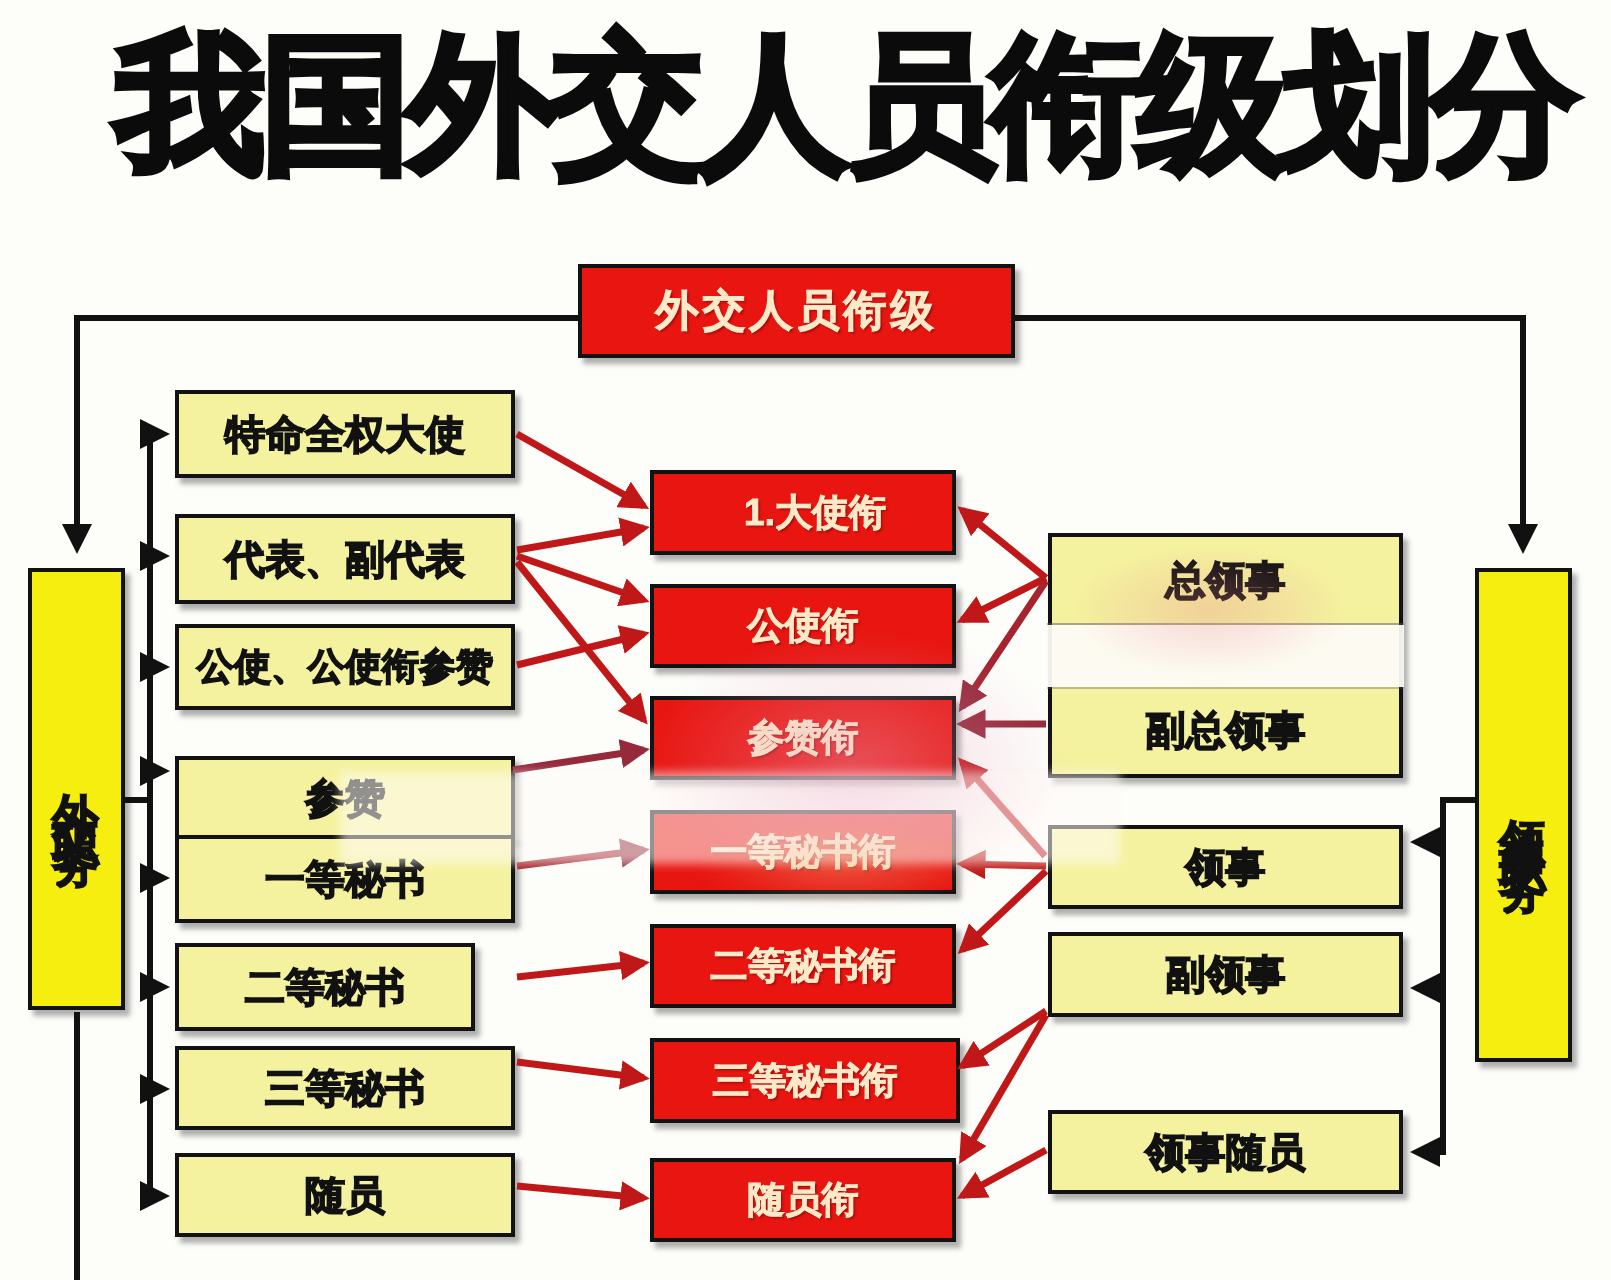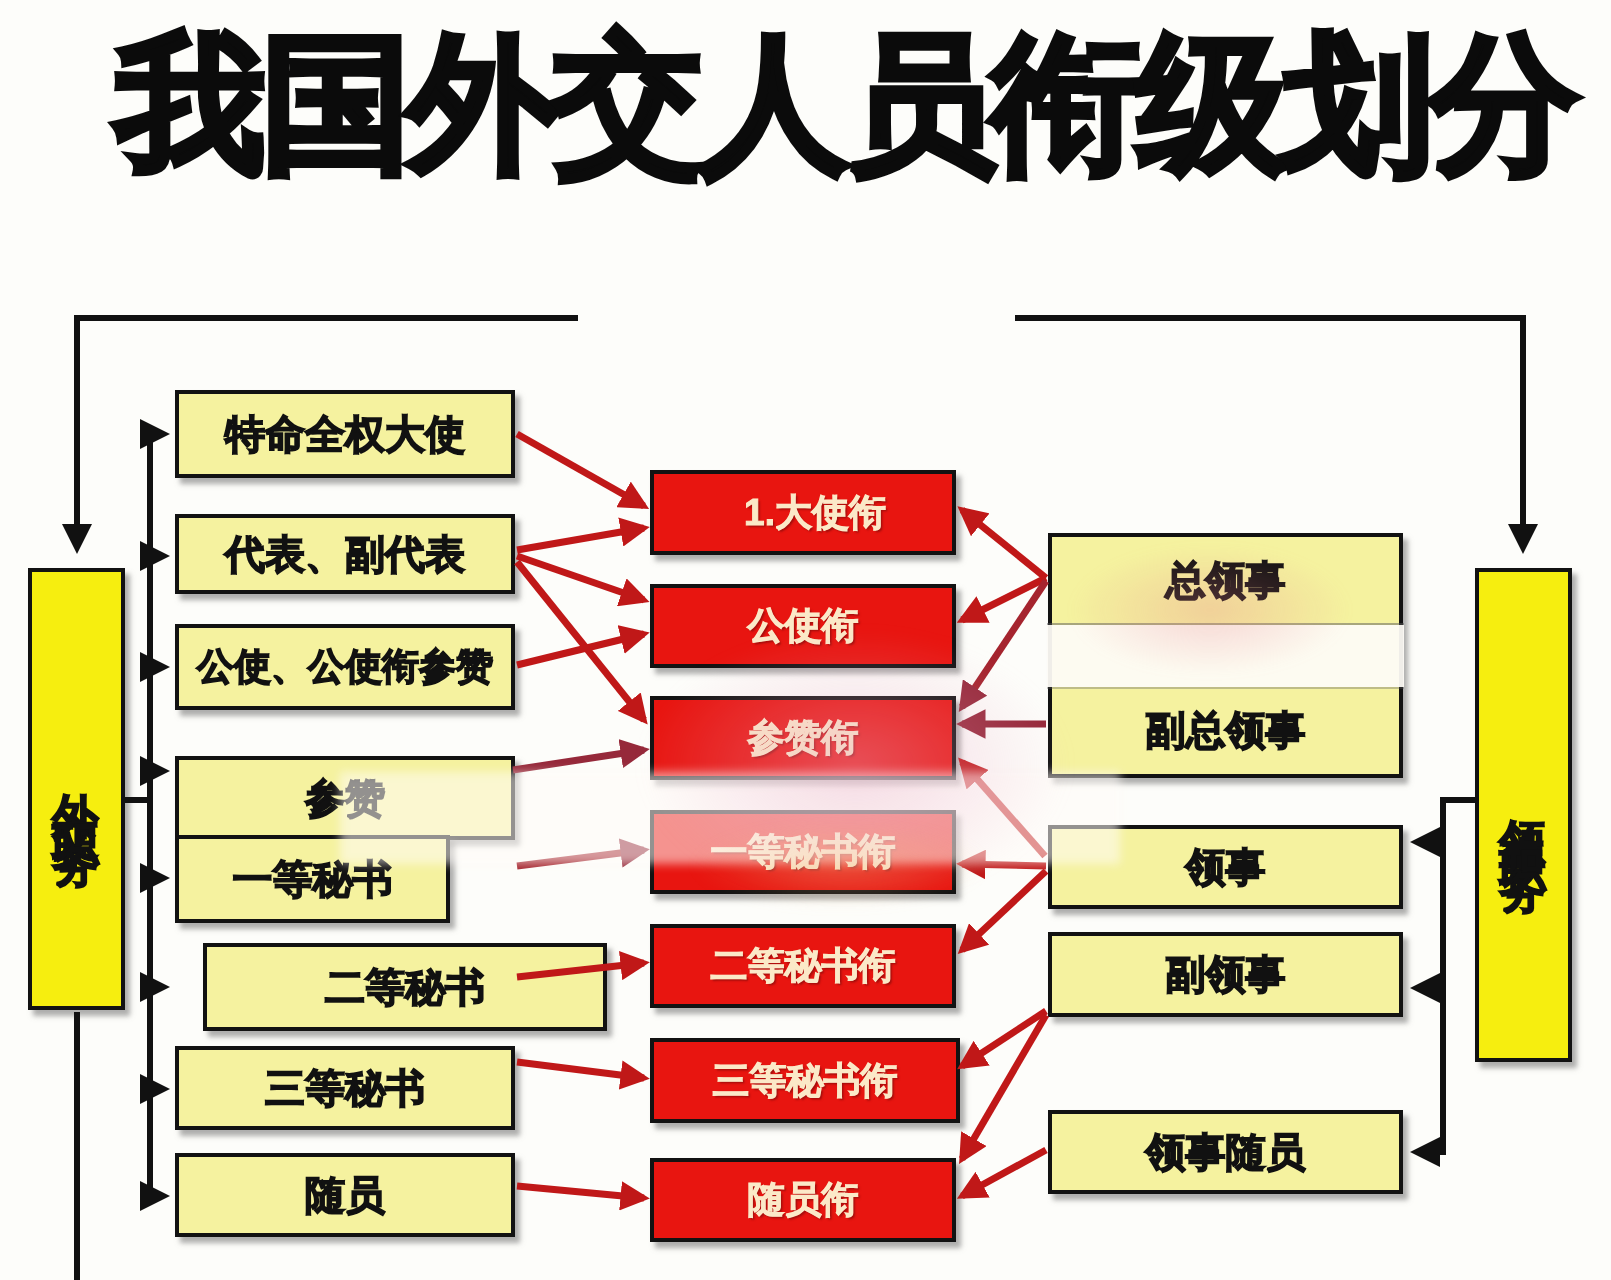--- a/index.html
+++ b/index.html
@@ -41,45 +41,48 @@
   .smudge{position:absolute;pointer-events:none;z-index:40;}
   .z10{z-index:10;}
 </style>
 </head>
 <body>
 
 <div class="canvas">
 
   <div class="title">我国外交人员衔级划分</div>
 
+  <div class="box rbox header-red z10" style="left:578px;top:264px;width:437px;height:94px;">
+    <span>外交人员衔级</span>
+  </div>
 
   <div class="box vbox z10" style="left:28px;top:568px;width:97px;height:442px;">
     <span>外交职务</span>
   </div>
 
   <div class="box vbox z10" style="left:1475px;top:568px;width:97px;height:494px;">
     <span>领事职务</span>
   </div>
 
   <div class="box ybox z10" style="left:175px;top:390px;width:340px;height:88px;">
     <span>特命全权大使</span>
   </div>
-  <div class="box ybox z10" style="left:175px;top:514px;width:340px;height:80px;">
+  <div class="box ybox z10" style="left:175px;top:514px;width:340px;height:90px;">
     <span>代表、副代表</span>
   </div>
   <div class="box ybox z10" style="left:175px;top:624px;width:340px;height:86px;font-size:37px;">
     <span>公使、公使衔参赞</span>
   </div>
   <div class="box ybox z10" style="left:175px;top:756px;width:340px;height:84px;">
     <span>参赞</span>
   </div>
-  <div class="box ybox z10" style="left:175px;top:835px;width:275px;height:88px;">
+  <div class="box ybox z10" style="left:175px;top:835px;width:340px;height:88px;">
     <span>一等秘书</span>
   </div>
-  <div class="box ybox z10" style="left:175px;top:943px;width:404px;height:88px;margin-left:28px;">
+  <div class="box ybox z10" style="left:175px;top:943px;width:300px;height:88px;">
     <span>二等秘书</span>
   </div>
   <div class="box ybox z10" style="left:175px;top:1046px;width:340px;height:84px;">
     <span>三等秘书</span>
   </div>
   <div class="box ybox z10" style="left:175px;top:1153px;width:340px;height:84px;">
     <span>随员</span>
   </div>
 
   <div class="box rbox z10" style="left:650px;top:470px;width:306px;height:85px;padding-left:24px;">

